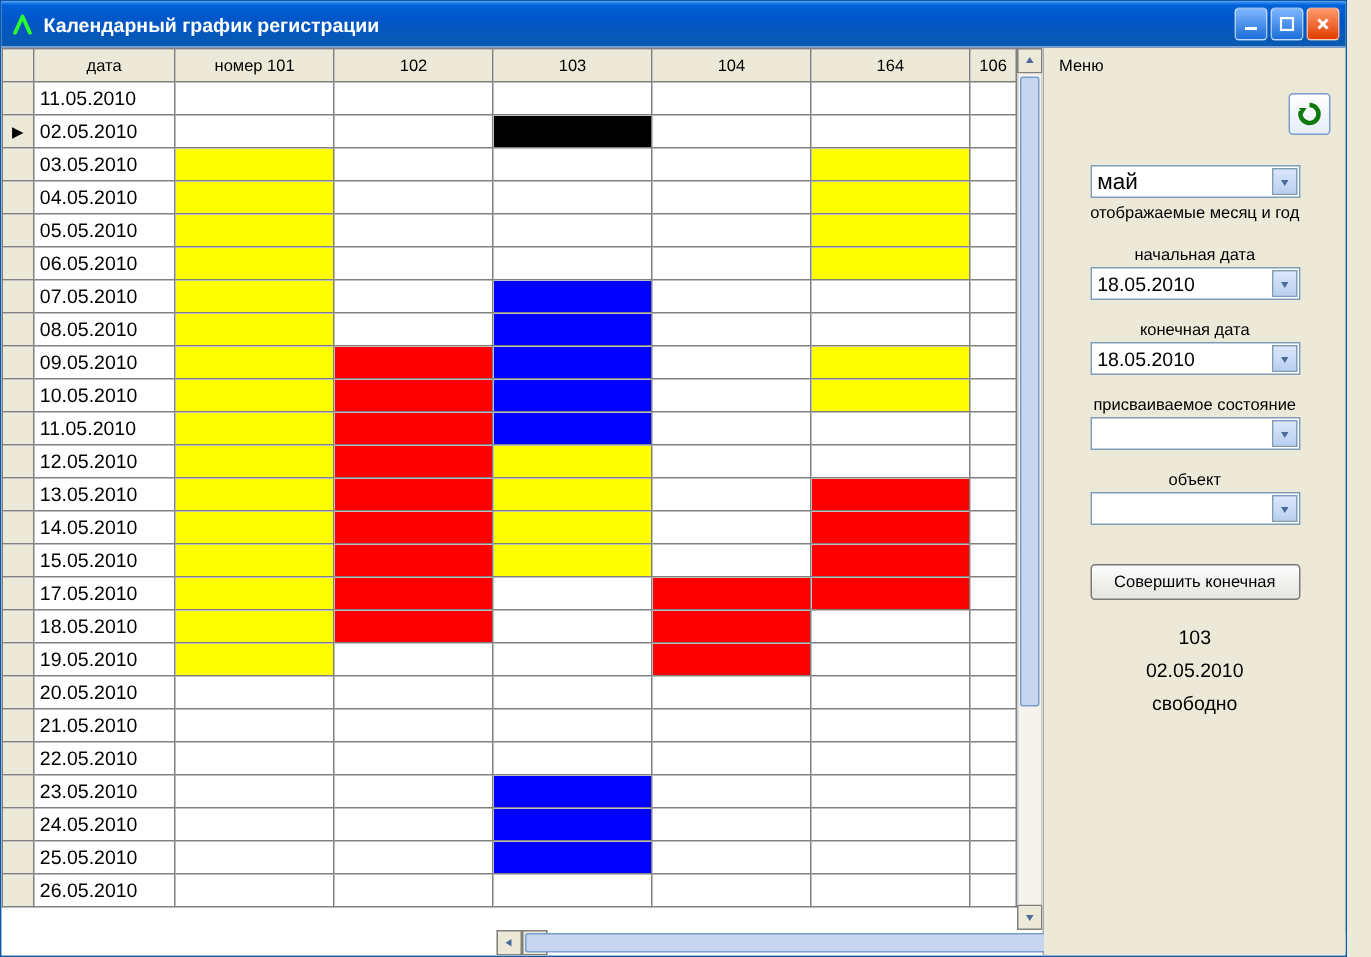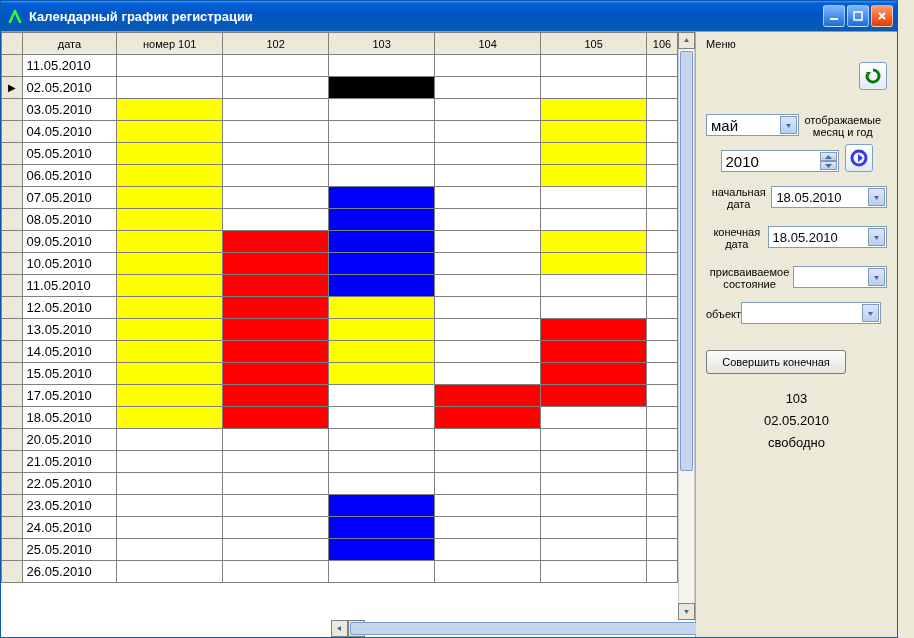--- a/index.html
+++ b/index.html
@@ -98,21 +98,21 @@
   display:flex;align-items:center;justify-content:center;
   cursor:pointer;
 }
 .go-btn {
   width:28px; height:28px;
   border:1px solid #7a9ecf; border-radius:3px;
   background:linear-gradient(#fff,#e4ecf7);
   display:flex;align-items:center;justify-content:center;
   cursor:pointer;
 }
-.field-block { margin-top:10px; display:flex; flex-direction:row; align-items:center; }
+.field-block { margin-top:10px; display:flex; flex-direction:column; align-items:center; }
 .field-label { font-size:11px; color:#000; margin:4px 0 2px; text-align:center;}
 .combo, .spinner, .datebox, .selectbox {
   width:140px; height:22px;
   border:1px solid #7f9db9;
   background:#fff; font-size:13px;
   display:flex; align-items:center;
   padding:0 4px; position:relative;
 }
 .combo .val, .datebox .val, .selectbox .val, .spinner .val { flex:1; }
 .dd-btn {
@@ -177,21 +177,21 @@
         <div class="grid-main">
           <table class="grid" id="grid-table">
               <tbody>
                 <tr>
                   <th style="width:20px"></th>
                   <th class="" style="width:92px">дата</th>
                   <th class="col-room">номер 101</th>
                   <th class="col-room">102</th>
                   <th class="col-room">103</th>
                   <th class="col-room">104</th>
-                  <th class="col-room">105</th>
+                  <th class="col-room">164</th>
                   <th class="col-last" style="width:30px">106</th>
                 </tr>
                 <tr>
                   <td class="rowhdr"></td>
                   <td class="date">11.05.2010</td>
                   <td class=""></td>
                   <td class=""></td>
                   <td class=""></td>
                   <td class=""></td>
                   <td class=""></td>
@@ -345,20 +345,30 @@
                   <td class=""></td>
                   <td class="red"></td>
                   <td class="red"></td>
                   <td class=""></td>
                 </tr>
                 <tr>
                   <td class="rowhdr"></td>
                   <td class="date">18.05.2010</td>
                   <td class="yellow"></td>
                   <td class="red"></td>
+                  <td class=""></td>
+                  <td class="red"></td>
+                  <td class=""></td>
+                  <td class=""></td>
+                </tr>
+                <tr>
+                  <td class="rowhdr"></td>
+                  <td class="date">19.05.2010</td>
+                  <td class="yellow"></td>
+                  <td class=""></td>
                   <td class=""></td>
                   <td class="red"></td>
                   <td class=""></td>
                   <td class=""></td>
                 </tr>
                 <tr>
                   <td class="rowhdr"></td>
                   <td class="date">20.05.2010</td>
                   <td class=""></td>
                   <td class=""></td>
@@ -478,43 +488,20 @@
           <span class="val" style="font-size:15px;">май</span>
           <div class="dd-btn">
               <svg class="tri" viewBox="0 0 7 7">
                 <polygon points="1,2 6,2 3.5,6" fill="#4a6a99"></polygon>
               </svg>
             </div>
         </div>
         <div class="field-label">отображаемые месяц и год</div>
       </div>
 
-      <div class="row-with-go">
-        <div class="spinner">
-          <span class="val" style="font-size:15px;">2010</span>
-          <div class="spin-btns">
-            <div class="spin-btn">
-                <svg width="7" height="4" viewBox="0 0 7 4">
-                  <polygon points="3.5,0 7,4 0,4" fill="#4a6a99"></polygon>
-                </svg>
-              </div>
-            <div class="spin-btn">
-                <svg width="7" height="4" viewBox="0 0 7 4">
-                  <polygon points="0,0 7,0 3.5,4" fill="#4a6a99"></polygon>
-                </svg>
-              </div>
-          </div>
-        </div>
-        <div class="go-btn">
-          <svg width="18" height="18" viewBox="0 0 18 18">
-              <circle cx="9" cy="9" r="7" fill="none" stroke="#3a3adf" stroke-width="3"></circle>
-              <polygon points="8,5 13,9 8,13" fill="#3a3adf"></polygon>
-            </svg>
-        </div>
-      </div>
 
       <div class="field-block">
         <div class="field-label">начальная дата</div>
         <div class="datebox">
           <span class="val">18.05.2010</span>
           <div class="dd-btn">
               <svg class="tri" viewBox="0 0 7 7">
                 <polygon points="1,2 6,2 3.5,6" fill="#4a6a99"></polygon>
               </svg>
             </div>

